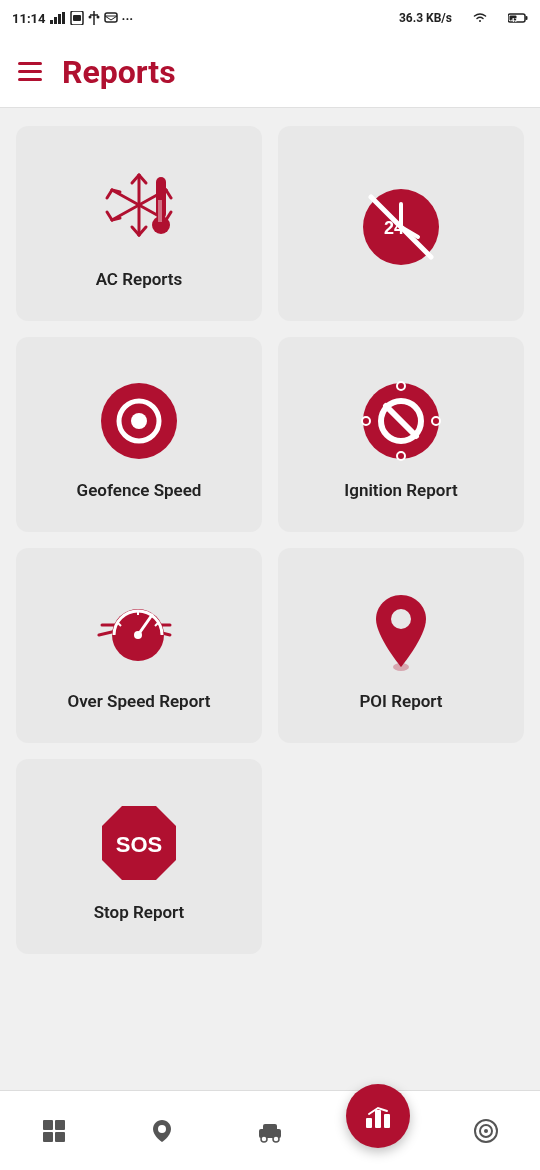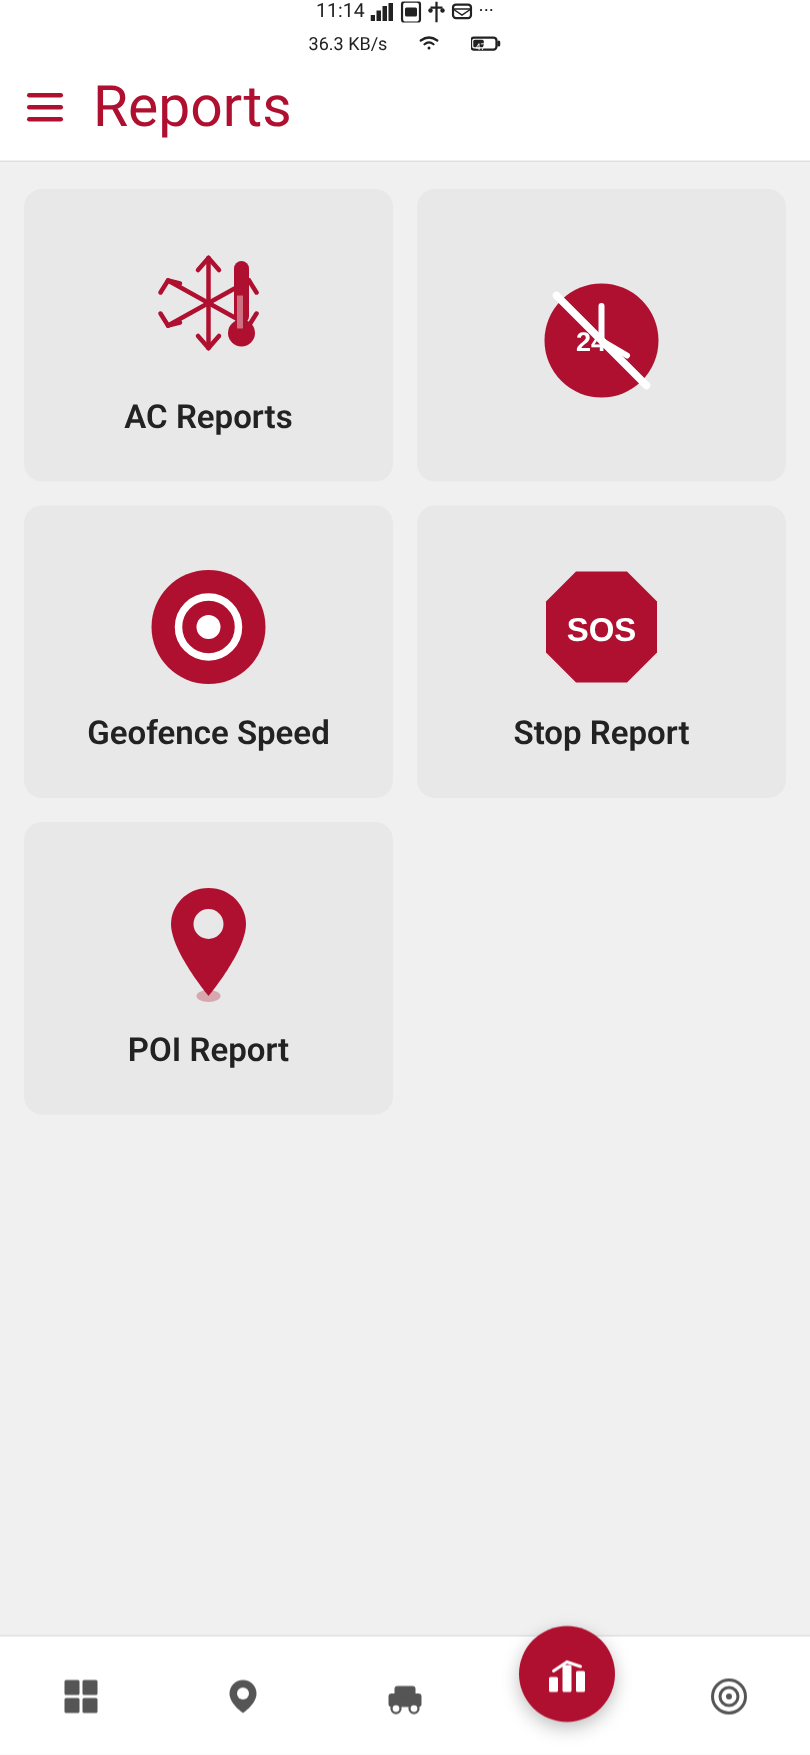--- a/index.html
+++ b/index.html
@@ -16,23 +16,22 @@
 
     
     .status-bar {
       background: #fff;
       height: 36px;
       display: flex;
       align-items: center;
       justify-content: space-between;
       padding: 0 12px;
       font-size: 13px;
-      font-weight: 400;
+      font-weight: 700;
       color: #222;
-      flex-direction: column;
     }
     .status-left { display: flex; align-items: center; gap: 4px; }
     .status-right { display: flex; align-items: center; gap: 20px; font-size: 12px; }
 
     
     .header {
       background: #fff;
       height: 72px;
       display: flex;
       align-items: center;
@@ -47,22 +46,22 @@
       cursor: pointer;
     }
     .hamburger span {
       display: block;
       width: 24px;
       height: 3px;
       background: #b01030;
       border-radius: 2px;
     }
     .header-title {
-      font-size: 38px;
-      font-weight: 400;
+      font-size: 32px;
+      font-weight: 700;
       color: #b01030;
     }
 
     
     .grid {
       display: grid;
       grid-template-columns: 1fr 1fr;
       gap: 16px;
       padding: 18px 16px;
     }
@@ -82,21 +81,21 @@
 
     .card-icon {
       width: 90px;
       height: 90px;
       display: flex;
       align-items: center;
       justify-content: center;
     }
 
     .card-label {
-      font-size: 22px;
+      font-size: 17px;
       font-weight: 600;
       color: #222;
       text-align: center;
     }
 
     
     .bottom-nav {
       position: fixed;
       bottom: 0;
       left: 0;
@@ -242,44 +241,84 @@
       <svg viewBox="0 0 90 90" width="90" height="90">
         <circle cx="45" cy="45" r="38" fill="#b01030"></circle>
         <circle cx="45" cy="45" r="20" fill="#b01030" stroke="#fff" stroke-width="5"></circle>
         <circle cx="45" cy="45" r="8" fill="#fff"></circle>
       </svg>
     </div>
     <span class="card-label">Geofence Speed</span>
   </div>
 
 
-
+  <div class="card">
+    <div class="card-icon">
+      <svg viewBox="0 0 90 90" width="90" height="90">
+        <circle cx="45" cy="45" r="38" fill="#b01030"></circle>
+
+        <circle cx="45" cy="45" r="20" fill="none" stroke="#fff" stroke-width="6"></circle>
+
+        <line x1="30" y1="30" x2="60" y2="60" stroke="#fff" stroke-width="6" stroke-linecap="round"></line>
+
+        <circle cx="45" cy="10" r="4" fill="#b01030" stroke="#fff" stroke-width="2"></circle>
+        <circle cx="45" cy="80" r="4" fill="#b01030" stroke="#fff" stroke-width="2"></circle>
+        <circle cx="10" cy="45" r="4" fill="#b01030" stroke="#fff" stroke-width="2"></circle>
+        <circle cx="80" cy="45" r="4" fill="#b01030" stroke="#fff" stroke-width="2"></circle>
+      </svg>
+    </div>
+    <span class="card-label">Ignition Report</span>
+  </div>
+
+  <div class="card">
+    <div class="card-icon">
+      <svg viewBox="0 0 90 90" width="90" height="90">
+
+        <line x1="5" y1="48" x2="22" y2="44" stroke="#b01030" stroke-width="3" stroke-linecap="round"></line>
+        <line x1="8" y1="38" x2="24" y2="38" stroke="#b01030" stroke-width="3" stroke-linecap="round"></line>
+        <line x1="60" y1="44" x2="76" y2="48" stroke="#b01030" stroke-width="3" stroke-linecap="round"></line>
+        <line x1="60" y1="38" x2="76" y2="38" stroke="#b01030" stroke-width="3" stroke-linecap="round"></line>
+
+        <circle cx="44" cy="48" r="26" fill="#b01030"></circle>
+
+        <path d="M20 48 A24 24 0 0 1 68 48" fill="none" stroke="#fff" stroke-width="3"></path>
+
+        <line x1="44" y1="48" x2="58" y2="28" stroke="#fff" stroke-width="3" stroke-linecap="round"></line>
+        <circle cx="44" cy="48" r="4" fill="#fff"></circle>
+
+        <line x1="24" y1="36" x2="27" y2="39" stroke="#fff" stroke-width="2"></line>
+        <line x1="44" y1="24" x2="44" y2="28" stroke="#fff" stroke-width="2"></line>
+        <line x1="64" y1="36" x2="61" y2="39" stroke="#fff" stroke-width="2"></line>
+      </svg>
+    </div>
+    <span class="card-label">Over Speed Report</span>
+  </div>
+
+  <div class="card">
+    <div class="card-icon">
+      <svg viewBox="0 0 90 90" width="90" height="90">
+
+        <path d="M45 8 C30 8 20 20 20 32 C20 50 45 80 45 80 C45 80 70 50 70 32 C70 20 60 8 45 8Z" fill="#b01030"></path>
+        <circle cx="45" cy="32" r="10" fill="#e8e8e8"></circle>
+
+        <ellipse cx="45" cy="80" rx="8" ry="4" fill="#b01030" opacity="0.3"></ellipse>
+      </svg>
+    </div>
+    <span class="card-label">POI Report</span>
+  </div>
 
   <div class="card">
     <div class="card-icon">
       <svg viewBox="0 0 90 90" width="90" height="90">
 
         <polygon points="28,8 62,8 82,28 82,62 62,82 28,82 8,62 8,28" fill="#b01030"></polygon>
         <text x="45" y="54" font-size="22" font-weight="bold" fill="#fff" text-anchor="middle" font-family="Arial">SOS</text>
       </svg>
     </div>
     <span class="card-label">Stop Report</span>
-  </div>
-
-  <div class="card">
-    <div class="card-icon">
-      <svg viewBox="0 0 90 90" width="90" height="90">
-
-        <path d="M45 8 C30 8 20 20 20 32 C20 50 45 80 45 80 C45 80 70 50 70 32 C70 20 60 8 45 8Z" fill="#b01030"></path>
-        <circle cx="45" cy="32" r="10" fill="#e8e8e8"></circle>
-
-        <ellipse cx="45" cy="80" rx="8" ry="4" fill="#b01030" opacity="0.3"></ellipse>
-      </svg>
-    </div>
-    <span class="card-label">POI Report</span>
   </div>
 
 </div>
 
 <div class="spacer"></div>
 
 <div class="bottom-nav">
   <div class="nav-item">
     <svg viewBox="0 0 28 28" width="28" height="28">
       <rect x="3" y="3" width="10" height="10" rx="1" fill="#555"></rect>

